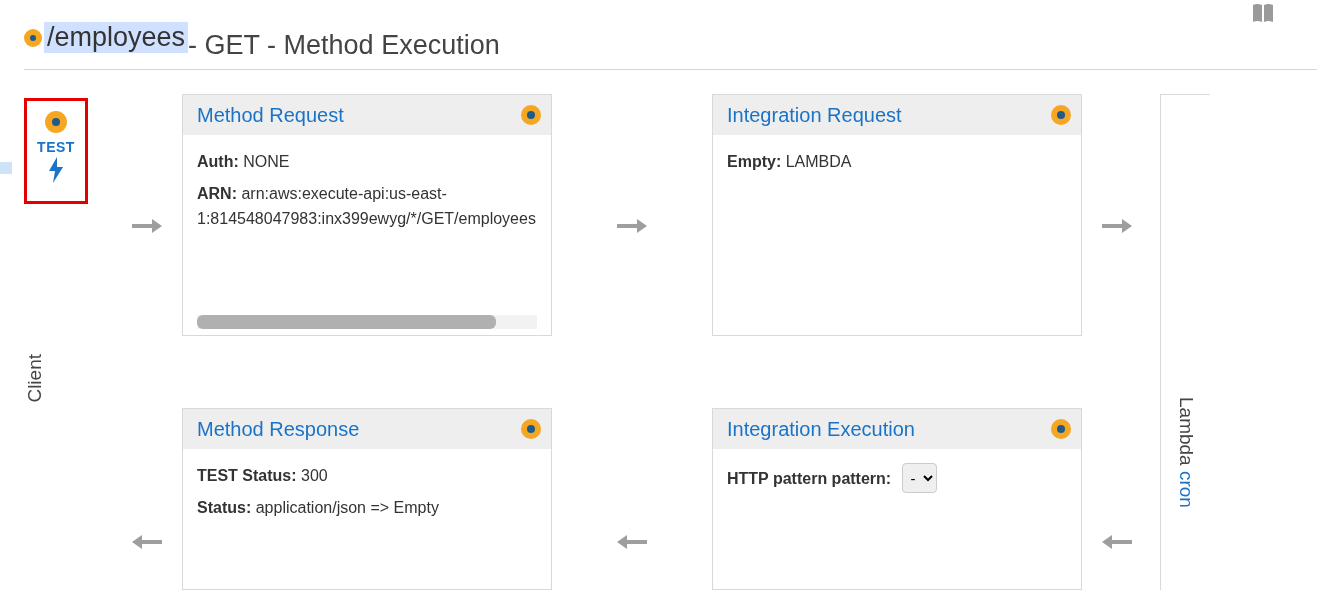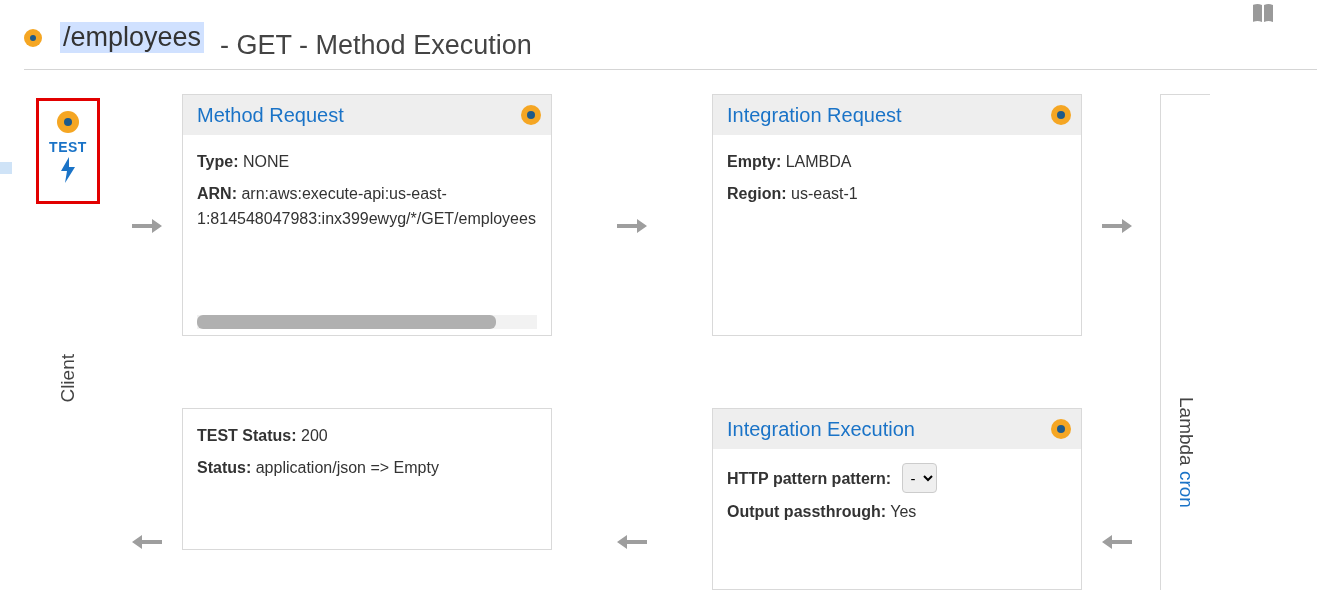--- a/index.html
+++ b/index.html
@@ -20,21 +20,20 @@
     padding: 14px 0 8px 0;
     border-bottom: 1px solid #d5d5d5;
     margin: 0 10px 0 24px;
   }
   .page-title {
     font-size: 27px;
     font-weight: 300;
     color: #444;
     display: flex;
     align-items: center;
-    gap: 16px;
   }
   .title-bullet {
     display: inline-flex;
     width: 18px; height: 18px;
     border-radius: 50%;
     background: #f5a623;
     align-items: center; justify-content: center;
     margin-right: 2px;
   }
   .title-bullet .inner {
@@ -70,21 +69,21 @@
     width: 30px;
     height: 12px;
     background: #cfe3f7;
   }
 
   
   .client-col {
     width: 88px;
     display: flex;
     flex-direction: column;
-    align-items: center;
+    align-items: flex-start;
     padding-top: 4px;
   }
   .test-box {
     width: 64px;
     height: 106px;
     border: 3px solid #e20000;
     display: flex;
     flex-direction: column;
     align-items: center;
     justify-content: flex-start;
@@ -278,40 +277,46 @@
   <div class="card-col">
     <div class="card">
       <div class="card-hd">
         <span class="card-title">Method Request</span>
         <span class="card-bullet">
             <span class="inner"></span>
           </span>
       </div>
       <div class="card-body card-scroll">
         <div class="row nowrap">
-          <b>Type:</b> 
+          <b>Auth:</b> 
           <span>NONE</span>
         </div>
         <div class="row">
           <b>ARN:</b> 
           <span>arn:aws:execute-api:us-east-1:814548047983:inx399ewyg/*/GET/employees</span>
         </div>
         <div class="fake-scroll">
             <div class="thumb"></div>
           </div>
       </div>
     </div>
 
     <div class="gap"></div>
 
     <div class="card">
+      <div class="card-hd">
+        <span class="card-title">Method Response</span>
+        <span class="card-bullet">
+            <span class="inner"></span>
+          </span>
+      </div>
       <div class="card-body" style="height:140px">
         <div class="row">
           <b>TEST Status:</b> 
-          <span>200</span>
+          <span>300</span>
         </div>
         <div class="row">
           <b>Status:</b> 
           <span>application/json =&gt; Empty</span>
         </div>
       </div>
     </div>
   </div>
 
   <div class="arrow-col" style="width:160px">
@@ -333,47 +338,39 @@
         <span class="card-title">Integration Request</span>
         <span class="card-bullet">
             <span class="inner"></span>
           </span>
       </div>
       <div class="card-body card-scroll" style="height:200px">
         <div class="row">
           <b>Empty:</b> 
           <span>LAMBDA</span>
         </div>
-        <div class="row">
-          <b>Region:</b> 
-          <span>us-east-1</span>
-        </div>
       </div>
     </div>
 
     <div class="gap"></div>
 
     <div class="card">
       <div class="card-hd">
         <span class="card-title">Integration Execution</span>
         <span class="card-bullet">
             <span class="inner"></span>
           </span>
       </div>
       <div class="card-body" style="height:140px">
         <div class="row">
           <b>HTTP pattern pattern:</b> 
           <select class="mini">
             <option>-</option>
           </select>
         </div>
-        <div class="row">
-          <b>Output passthrough:</b> 
-          <span>Yes</span>
-        </div>
       </div>
     </div>
   </div>
 
   <div class="arrow-col" style="width:70px">
     <span class="arrow arrow-top">
       <svg width="30" height="16" viewBox="0 0 30 16">
           <path d="M0 6 L20 6 L20 1 L30 8 L20 15 L20 10 L0 10 Z" fill="#9e9e9e"></path>
         </svg>
     </span>

